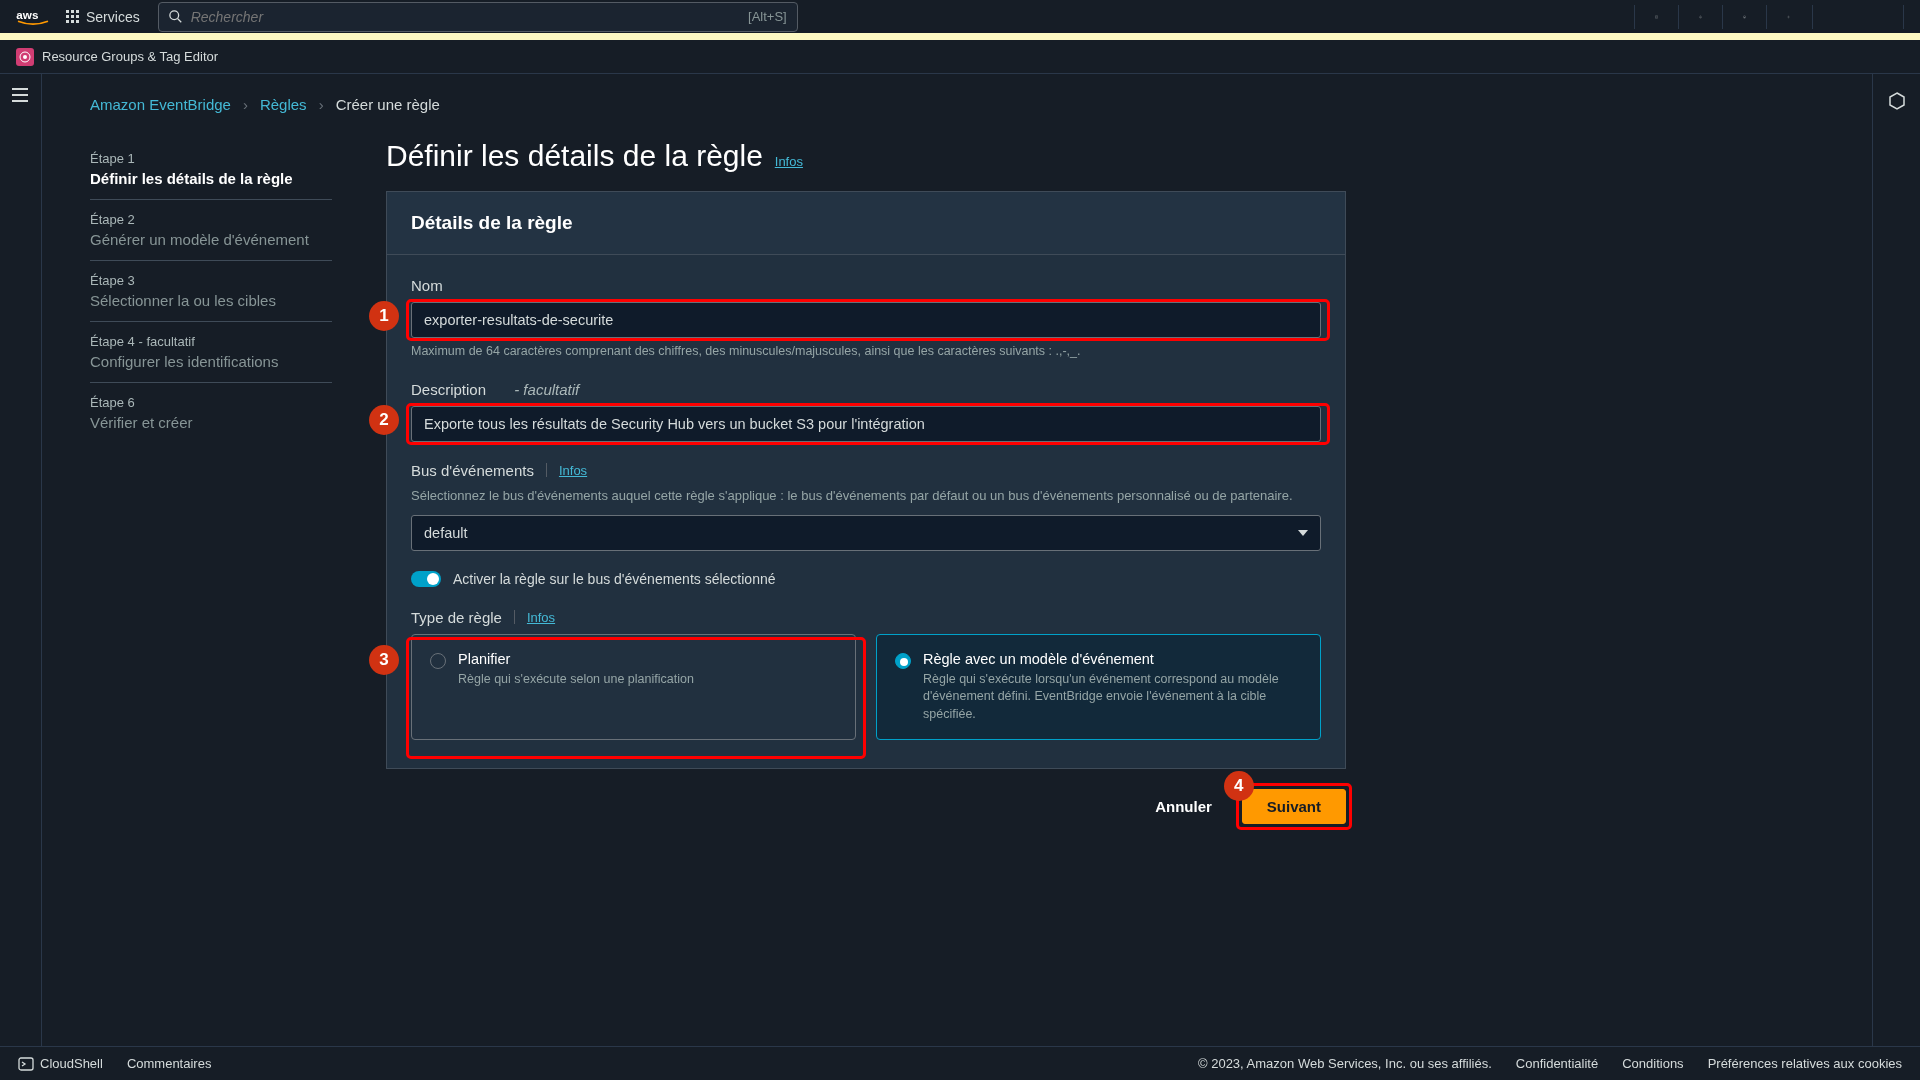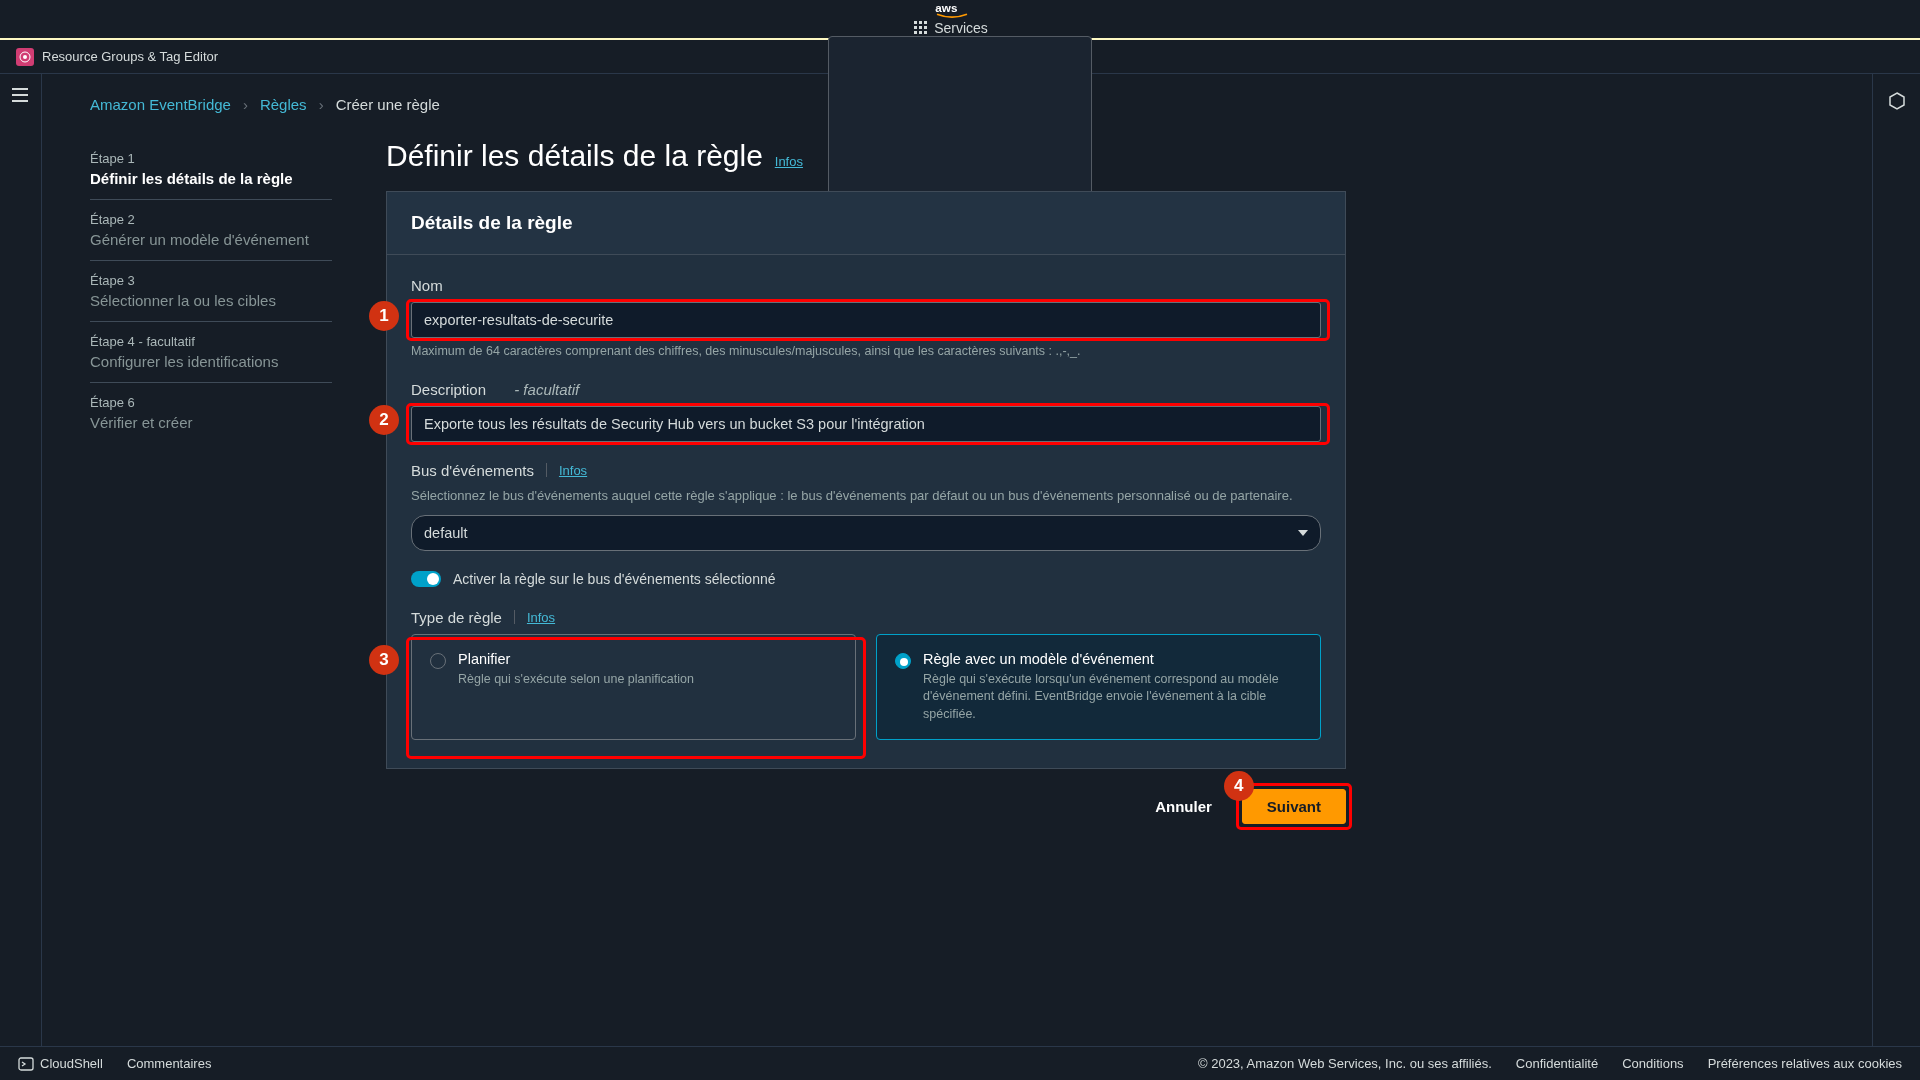--- a/index.html
+++ b/index.html
@@ -1,19 +1,19 @@
 <!DOCTYPE html>
 <html><head>
 <meta charset="utf-8">
 <style>
 * { box-sizing: border-box; margin: 0; padding: 0; }
 body { font-family: "Amazon Ember", Arial, sans-serif; background: #161d26; color: #d5dbdb; width: 1920px; height: 1080px; overflow: hidden; font-size: 14px; position: relative; }
 
 
-.top-nav { height: 40px; background: #161d26; display: flex; align-items: center; padding: 0 16px; border-bottom: 2px solid #fef9c3; flex-direction: column; }
+.top-nav { height: 40px; background: #161d26; display: flex; align-items: center; padding: 0 16px; border-bottom: 7px solid #fef9c3; }
 .aws-logo { color: #ff9900; font-weight: bold; margin-right: 16px; display: flex; align-items: center; }
 .services-btn { display: flex; align-items: center; color: #d5dbdb; margin-right: 18px; cursor: pointer; }
 .grid-icon { display: inline-block; width: 14px; height: 14px; margin-right: 6px; }
 .search-box { flex: 0 0 640px; height: 30px; background: #1b2430; border: 1px solid #545b64; border-radius: 4px; display: flex; align-items: center; padding: 0 10px; }
 .search-box input { background: transparent; border: none; color: #d5dbdb; flex: 1; font-style: italic; outline: none; font-size: 14px; }
 .search-shortcut { color: #879596; font-size: 13px; }
 .nav-spacer { flex: 1; }
 .nav-icon { width: 24px; height: 24px; margin: 0 10px; color: #d5dbdb; cursor: pointer; display: flex; align-items: center; justify-content: center; border-left: 1px solid #2a3749; padding-left: 20px; }
 .nav-icon:first-of-type { border-left: none; padding-left: 0; }
 
@@ -58,21 +58,21 @@
 .field-label .optional { font-style: italic; color: #aab7b8; }
 .field-help { font-size: 12.5px; color: #95a5a6; margin-top: 5px; line-height: 1.4; }
 .field-desc { font-size: 13px; color: #95a5a6; margin-top: 4px; margin-bottom: 10px; line-height: 1.4; }
 
 input[type=text].txt {
   width: 100%; height: 36px; background: #0f1b2a; border: 1px solid #687078;
   border-radius: 3px; color: #d5dbdb; padding: 0 12px; font-size: 14.5px; outline: none;
 }
 .select-box {
   width: 100%; height: 36px; background: #0f1b2a; border: 1px solid #687078;
-  border-radius: 14px; color: #d5dbdb; padding: 0 12px; font-size: 14.5px;
+  border-radius: 3px; color: #d5dbdb; padding: 0 12px; font-size: 14.5px;
   display: flex; align-items: center; justify-content: space-between; cursor: pointer;
 }
 .caret-down { width: 0; height: 0; border-left: 5px solid transparent; border-right: 5px solid transparent; border-top: 6px solid #d5dbdb; }
 
 .divider-vertical { width: 1px; height: 14px; background: #545b64; }
 
 
 .toggle-row { display: flex; align-items: center; gap: 12px; margin-bottom: 22px; }
 .toggle { width: 30px; height: 16px; background: #00a1c9; border-radius: 10px; position: relative; cursor: pointer; }
 .toggle::after { content: ''; position: absolute; right: 2px; top: 2px; width: 12px; height: 12px; background: #fff; border-radius: 50%; }

